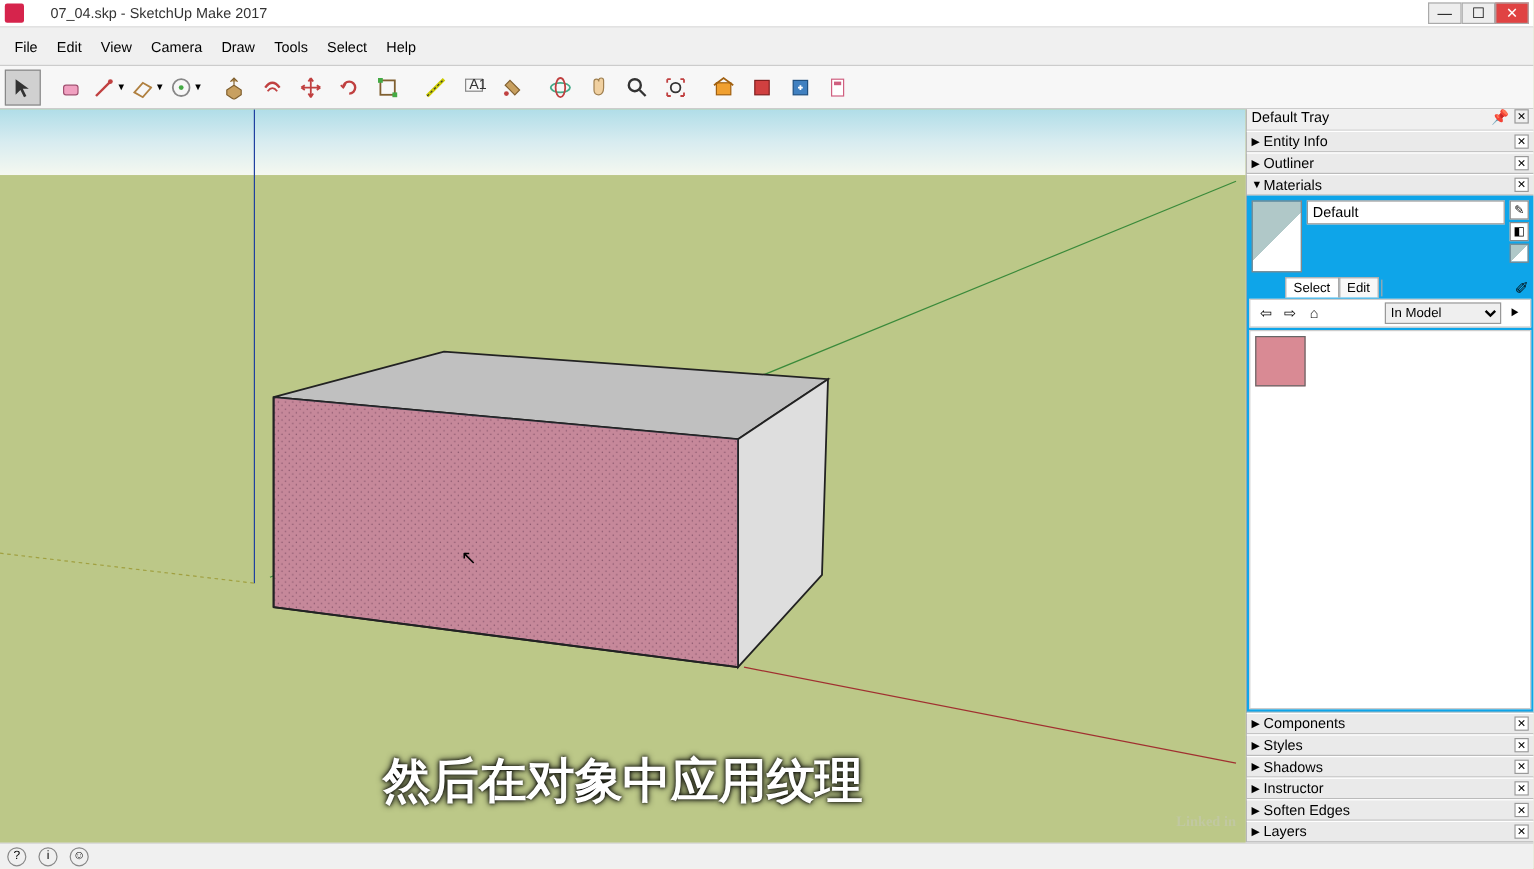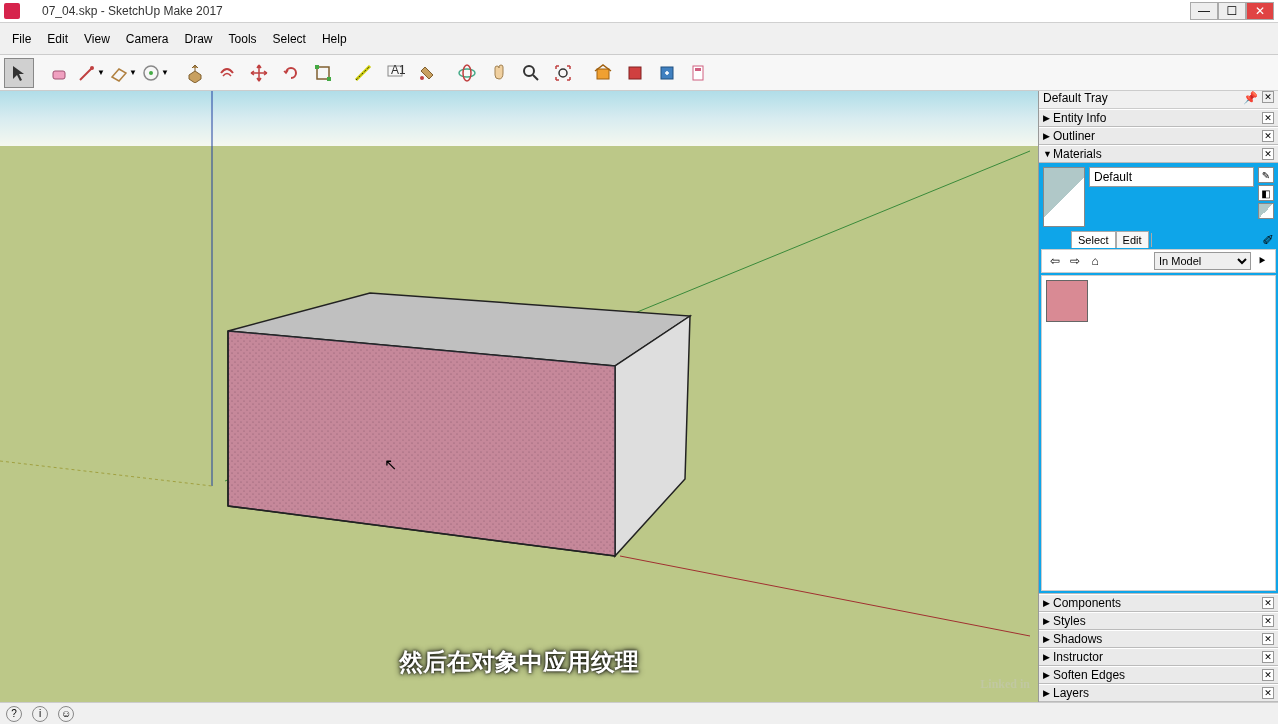--- a/index.html
+++ b/index.html
@@ -51,21 +51,21 @@
 .mat-tab { padding: 2px 6px; border: 1px solid #aaa; border-bottom: none; background: #f7f7f7; cursor: pointer; font-size: 11px; }
 .mat-tab.active { background: #fff; }
 .mat-tabs .eyedropper { margin-left: auto; font-size: 14px; cursor: pointer; }
 .mat-nav { display: flex; align-items: center; padding: 2px 4px; gap: 2px; background: #fff; border: 1px solid #ccc; margin: 0 2px; }
 .mat-nav .nav-btn { width: 18px; height: 18px; display: flex; align-items: center; justify-content: center; cursor: pointer; }
 .mat-nav select { flex: 1; border: 1px solid #999; height: 18px; font-size: 11px; margin-left: 48px; }
 .mat-swatch-area { flex: 1; background: #fff; margin: 2px; border: 1px solid #ccc; padding: 4px; }
 .swatch { width: 42px; height: 42px; background: #d98a94; border: 1px solid #666; cursor: pointer; }
 
 
-.subtitle { position: absolute; bottom: 24px; left: 50%; transform: translateX(-50%); font-size: 24px; font-weight: 600; color: #fff; text-shadow: 0 0 6px #000, 0 0 3px #000; z-index: 10; white-space: nowrap; }
+.subtitle { position: absolute; bottom: 24px; left: 50%; transform: translateX(-50%); font-size: 40px; font-weight: 600; color: #fff; text-shadow: 0 0 6px #000, 0 0 3px #000; z-index: 10; white-space: nowrap; }
 .watermark { position: absolute; bottom: 10px; right: 8px; color: rgba(200,200,200,0.4); font-size: 12px; font-weight: 600; z-index: 5; font-family: Liberation Serif, serif; }
 
 
 .statusbar { height: 22px; background: #f0f0f0; border-top: 1px solid #ccc; display: flex; align-items: center; padding: 0 6px; gap: 10px; }
 .status-icon { width: 16px; height: 16px; border: 1px solid #888; border-radius: 50%; display: flex; align-items: center; justify-content: center; font-size: 10px; cursor: pointer; }
 
 
 .cursor-arrow { position: absolute; left: 384px; top: 364px; font-size: 16px; color: #000; z-index: 5; pointer-events: none; }
 </style>
 </head>

